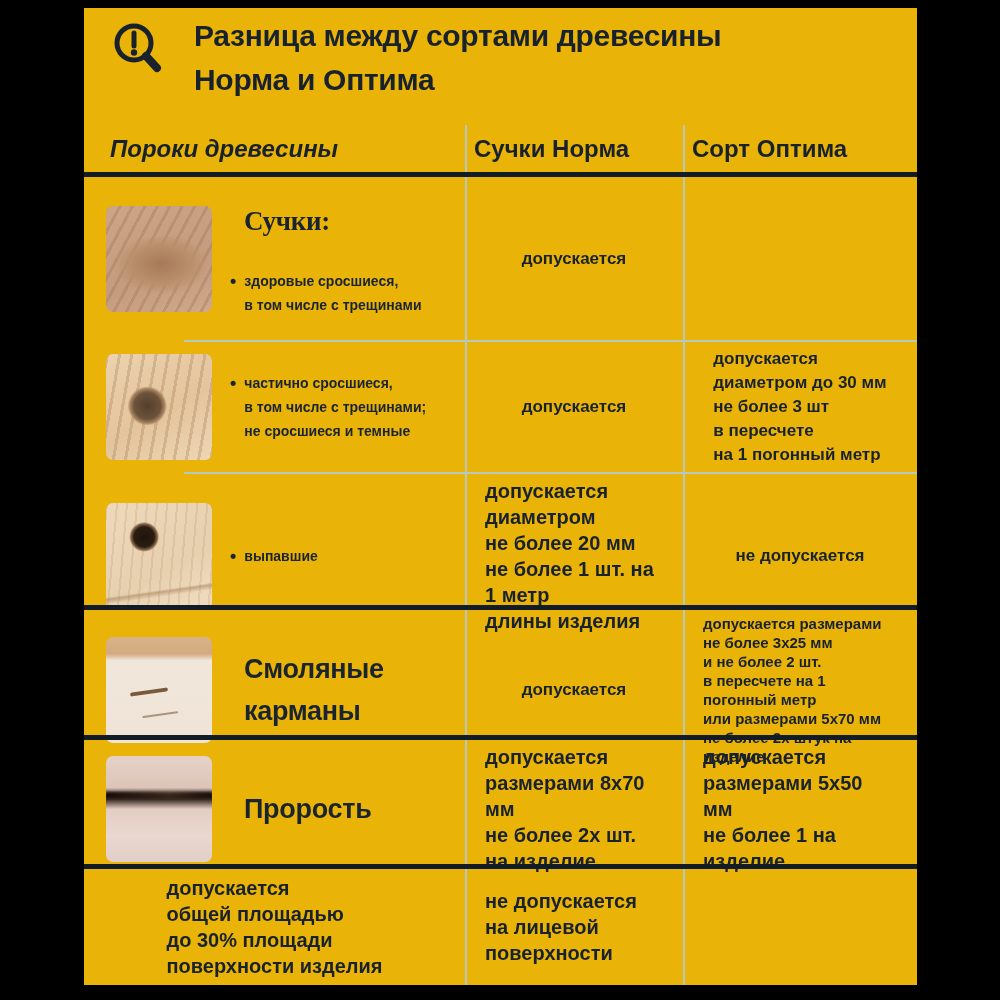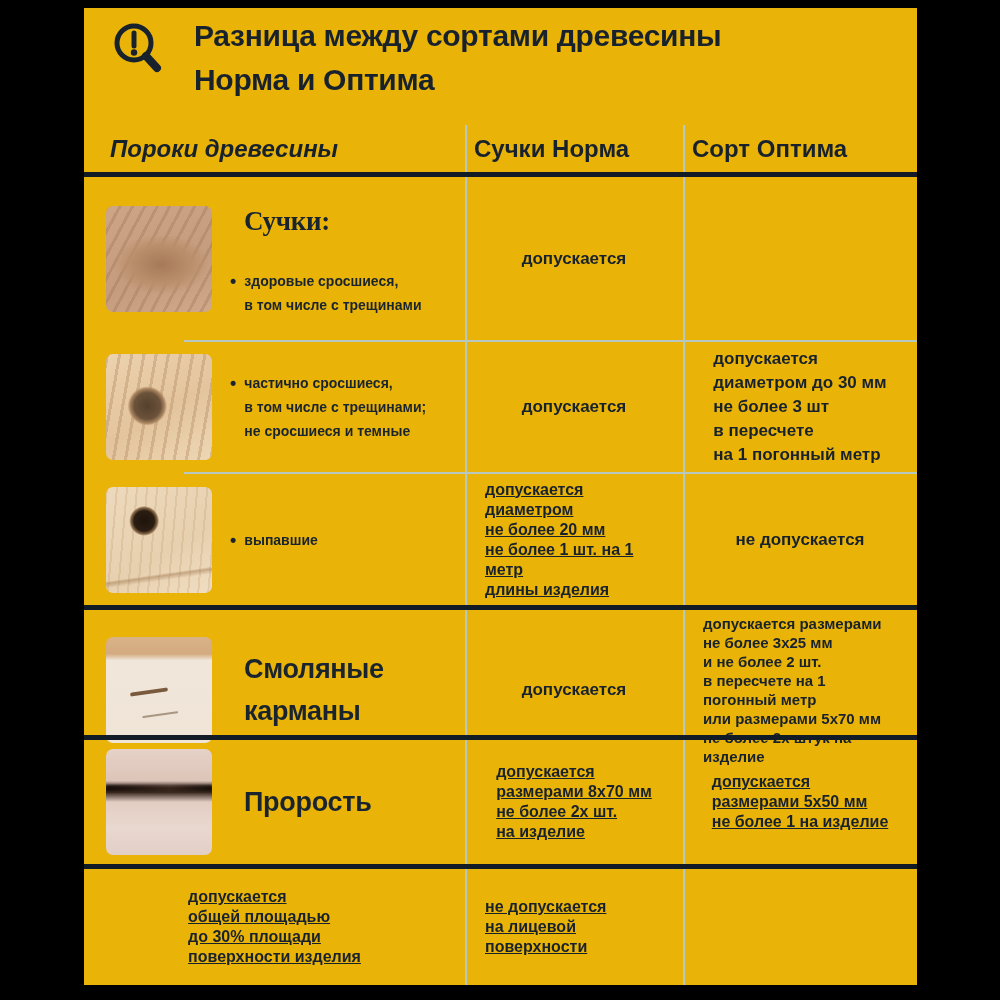--- a/index.html
+++ b/index.html
@@ -33,21 +33,21 @@
   .sep-thin::after { content:""; position:absolute; left:100px; right:0; top:0; height:2px; background:#b7c8c0; }
   .head-row { height:47px; align-items:center; }
   .head-cell { font-size:24px; font-weight:bold; color:#18222d; }
   .head-cell.c1 { padding-left:26px;font-style:italic; }
   .head-cell.c2, .head-cell.c3 { padding-left:9px; }
   .cell {
     display:flex; align-items:center; justify-content:center;
     text-align:left; font-weight:bold; font-size:17px; line-height:24px;
     white-space:pre-line; padding:4px 20px; color:#18222d;
   }
-  .cell.med { font-size:16px; line-height:20px;text-decoration:underline; }
+  .cell.med { font-size:20px; line-height:26px; }
   .cell.small { font-size:15px; line-height:19px; }
   .defect-col { position:relative; padding-left:160px; padding-right:6px; }
   .section-heading { font-size:27px; font-weight:bold; letter-spacing:-0.3px; }
   .defect-label {
     display:flex; flex-direction:column; justify-content:center; height:100%;
     font-size:27px; font-weight:bold; white-space:pre-line; line-height:42px; letter-spacing:-0.3px;
   }
   .bullet-item { display:flex; gap:8px; margin-left:-14px; }
   .bullet-dot { font-size:18px; line-height:24px; font-weight:bold; }
   .bullet-text { font-size:14px; line-height:24px; font-weight:bold; white-space:pre-line; }

